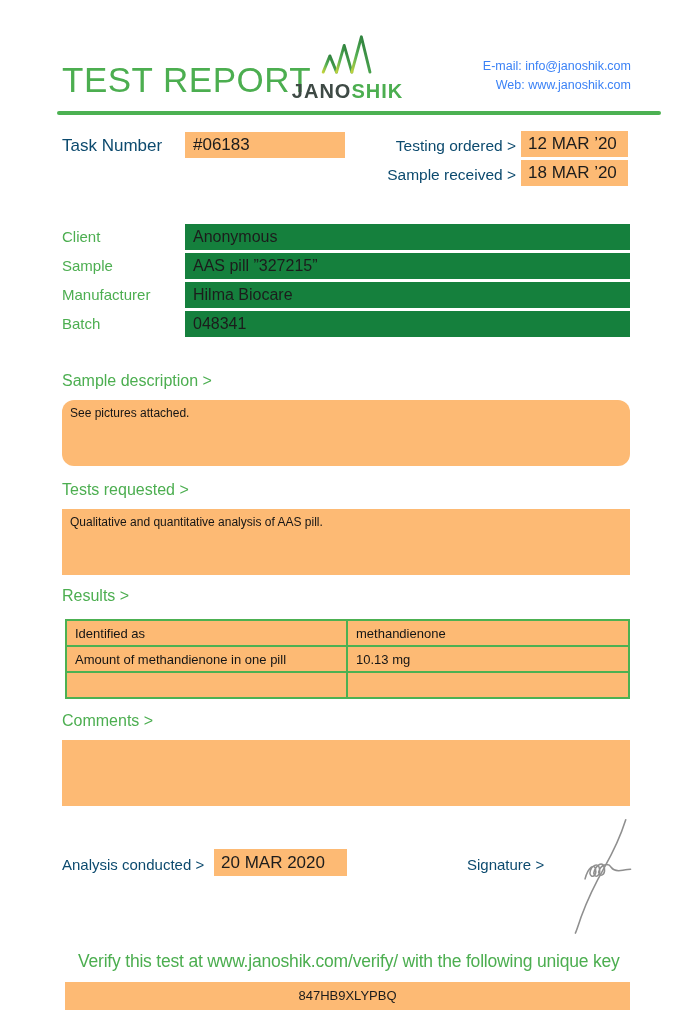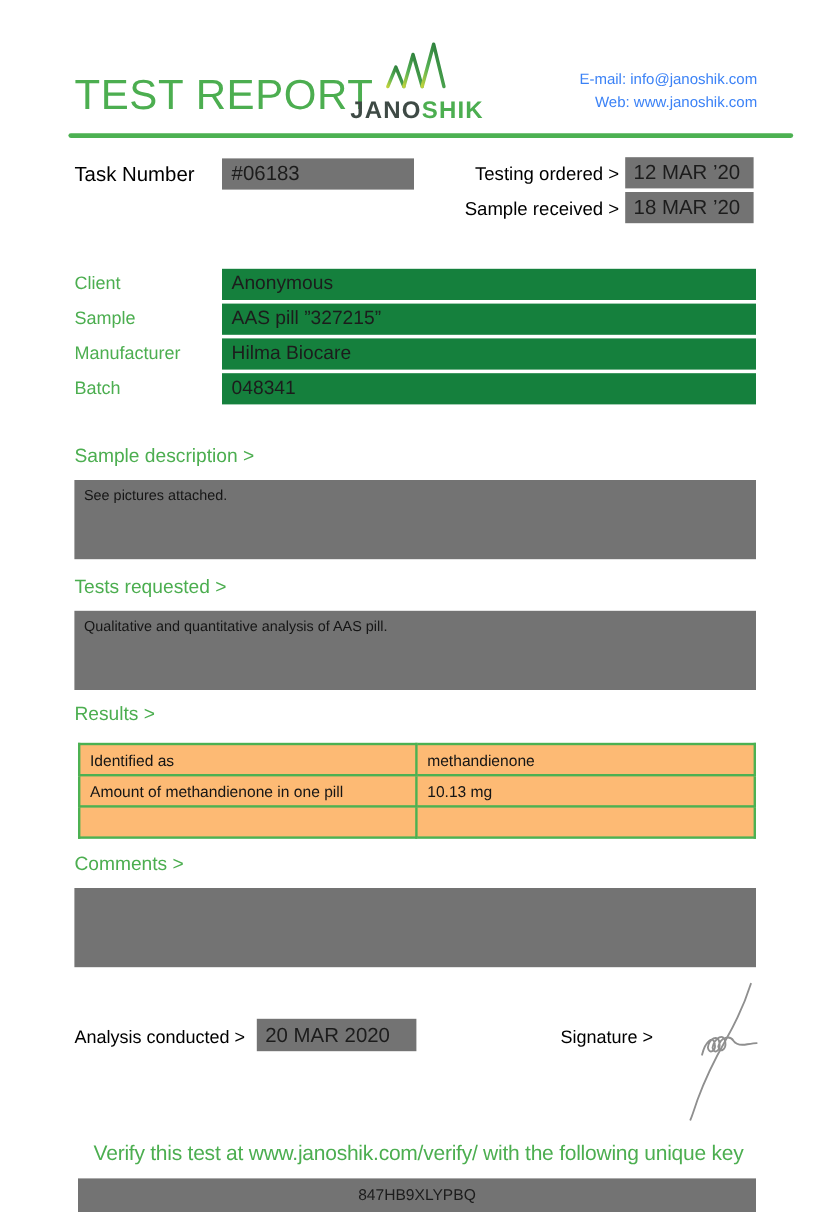--- a/index.html
+++ b/index.html
@@ -1,22 +1,22 @@
 <!DOCTYPE html>
 <html><head>
 <meta charset="utf-8">
 <style>
   html,body { margin:0; padding:0; background:#ffffff; }
   .page {
     position:relative; width:694px; height:1024px; background:#ffffff;
     font-family:"Liberation Sans", sans-serif; color:#1c1c1c; overflow:hidden;
   }
   .abs { position:absolute; }
-  .green { color:#000000; }
-  .grey-box { background:#737373; }
+  .green { color:#0c4a6e; }
+  .grey-box { background:#fdba74; }
 
   
   .report-title { left:62px; top:60px; font-size:35px; letter-spacing:0.5px; color:#4cae50; }
   .logo-wrap { left:290px; top:33px; width:115px; text-align:center; }
   .logo-text { font-size:20px; font-weight:700; letter-spacing:1px; margin-top:1px; }
   .logo-dark { color:#3e4a45; }
   .logo-green { color:#4cae50; }
   .contact { right:63px; top:57px; text-align:right; font-size:12.5px; color:#3b82f6; line-height:1.5; }
   .divider { left:57px; top:111px; width:604px; height:4px; background:#4cb152; border-radius:2px; }
 
@@ -32,21 +32,21 @@
 
   
   .info-rows { left:62px; top:224px; width:568px; display:flex; flex-direction:column; gap:3px; }
   .info-row { display:flex; height:26px; }
   .info-label { width:123px; font-size:15px; line-height:26px; color:#4cae50; }
   .info-value { flex:1; background:#15803d; font-size:16px; line-height:26px; padding-left:8px; }
 
   
   .sec-heading { left:62px; font-size:16px; color:#4cae50; }
   .sec-box { left:62px; width:568px; height:66px; box-sizing:border-box; padding:6px 8px; font-size:12px; color:#151515; }
-  .h-sample { top:372px; }  .b-sample { top:400px; }
+  .h-sample { top:372px; }  .b-sample { top:400px;border-radius:12px; }
   .h-tests  { top:481px; }  .b-tests  { top:509px; }
   .h-results{ top:587px; }
   .h-comments{ top:712px; } .b-comments{ top:740px; }
 
   
   .results-table { left:65px; top:619px; width:565px; border-collapse:collapse; table-layout:fixed; }
   .results-table td {
     border:2px solid #4cb152; height:24px; font-size:13px; padding:0 8px;
     color:#151515; background:#fdba74;
   }

